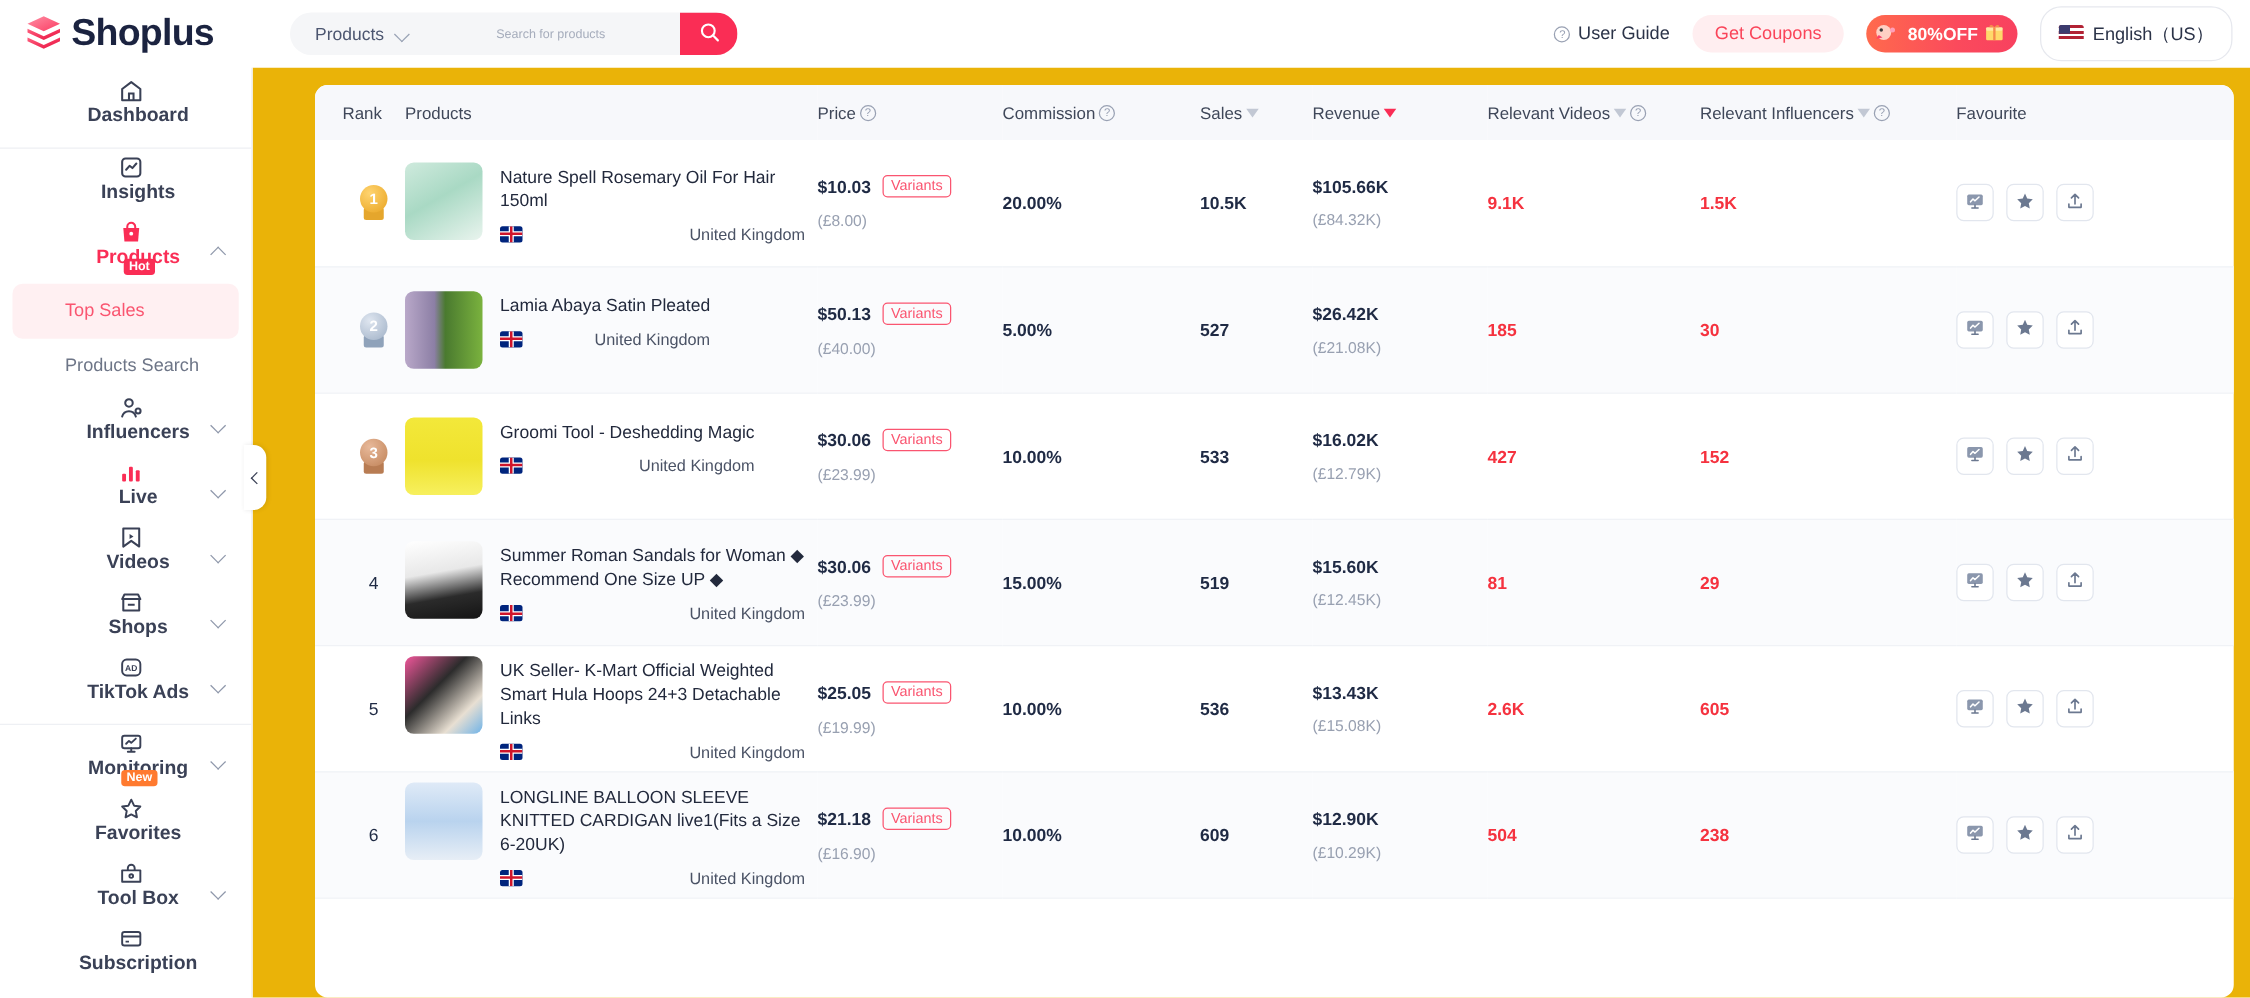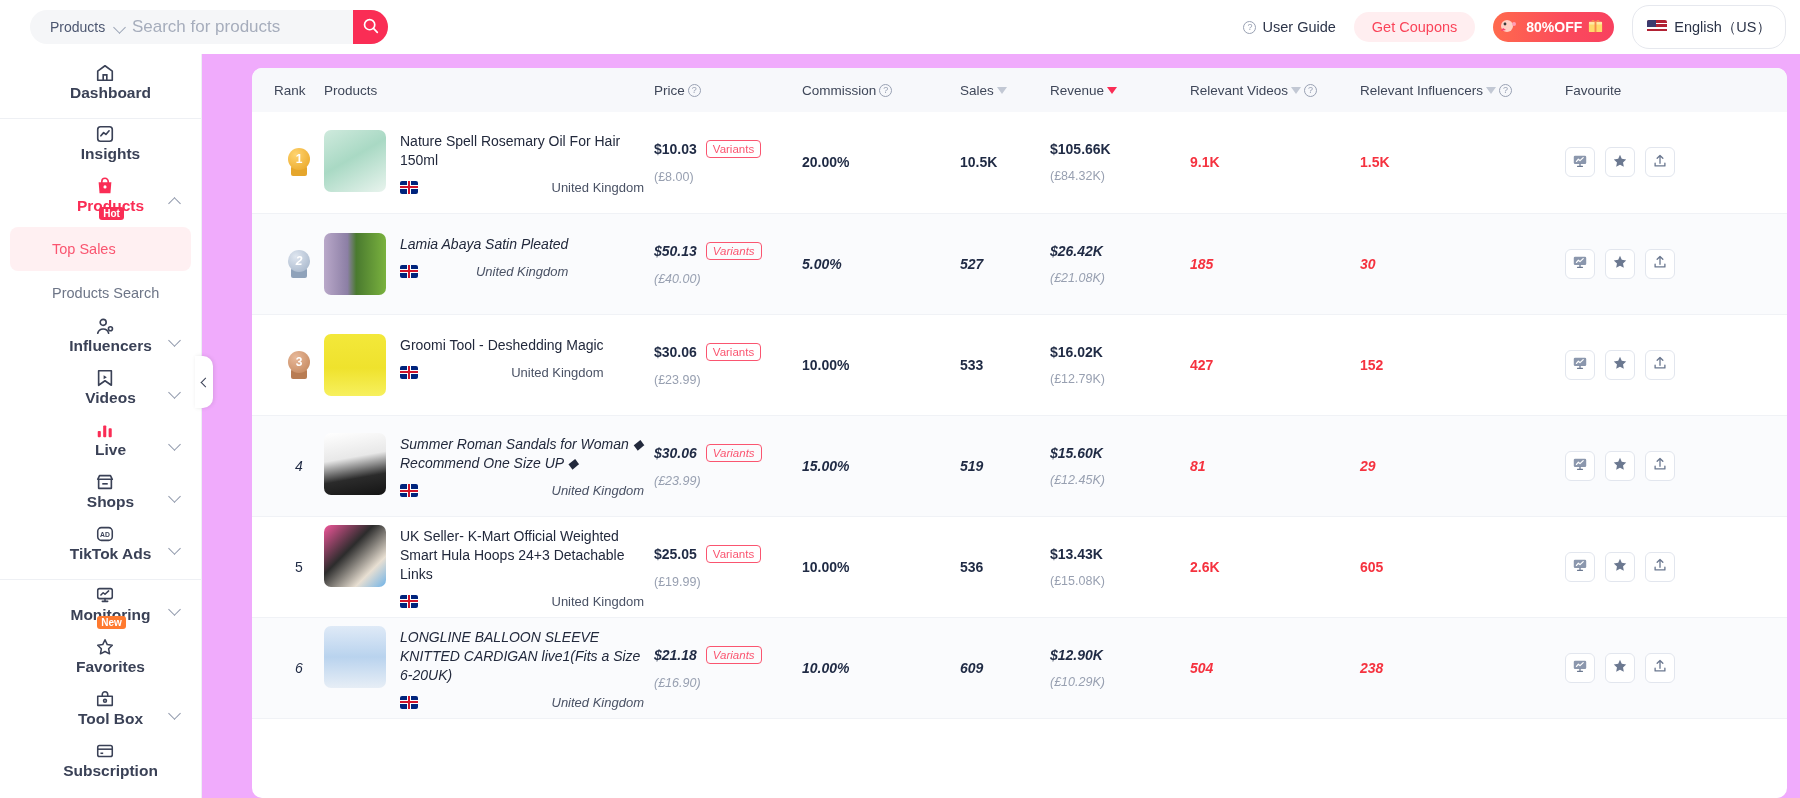--- a/index.html
+++ b/index.html
@@ -45,22 +45,22 @@
   .cat-caret { width: 14px; height: 14px; position: relative; margin-right: 4px; }
   .cat-caret::after {
     content: ""; position: absolute; left: 2px; top: 3px;
     width: 8px; height: 8px;
     border-right: 1.4px solid #9aa3b5; border-bottom: 1.4px solid #9aa3b5;
     transform: rotate(45deg);
   }
   .search-input {
     border: none; outline: none; background: transparent;
     font-family: "Liberation Sans", sans-serif;
-    font-size: 17px; color: #2b3348;
-    flex: 1; height: 100%; padding-left: 4px;
+    font-size: 10px; color: #2b3348;
+    flex: 1; height: 100%; padding-left: 4px; text-align: center;
   }
   .search-input::placeholder { color: #a6adbc; }
   .search-btn {
     width: 46px; height: 34px;
     background: #fa2d55; border: none;
     display: flex; align-items: center; justify-content: center;
     cursor: pointer;
   }
   .hdr-right {
     margin-left: auto; display: flex; align-items: center;
@@ -155,21 +155,21 @@
   .collapse-handle::after {
     content: ""; width: 6px; height: 6px;
     border-left: 1.6px solid #3a4156; border-bottom: 1.6px solid #3a4156;
     transform: rotate(45deg); margin-left: 2px;
   }
 
   
   .main {
     position: absolute; top: 54px; left: 202px;
     width: 1598px; height: 744px;
-    background: #f0abfc;
+    background: #eab308;
     padding: 14px 14px 0 50px;
   }
   .card {
     background: #fff; border-radius: 10px;
     width: 1535px; height: 730px; overflow: hidden;
   }
 
   table.tbl { width: 1535px; border-collapse: collapse; table-layout: fixed; }
   table.tbl thead th {
     background: #f7f8fb;
@@ -191,21 +191,21 @@
     border-top: 7px solid #c2c8d4;
   }
   .sort-tri.act { border-top-color: #fa2d55; }
 
   table.tbl tbody td {
     padding: 0; vertical-align: middle;
     font-size: 14px; color: #1f2a44;
     border-bottom: 1px solid #f0f2f6;
   }
   tr.row { height: 101px; }
-  tr.row.alt td { background: #fafbfd; font-style: italic; }
+  tr.row.alt td { background: #fafbfd; }
 
   .rank-cell { text-align: center; font-size: 14px; color: #3a4156; font-weight: 400; }
   .medal {
     width: 26px; height: 28px; margin: 0 auto; position: relative;
   }
   .medal .disc {
     position: absolute; top: 0; left: 2px;
     width: 22px; height: 22px; border-radius: 50%;
     color: #fff; font-size: 12px; font-weight: 700;
     line-height: 22px; text-align: center;
@@ -276,20 +276,40 @@
     width: 30px; height: 30px; border-radius: 6px;
     border: 1px solid #e2e6ee; background: #fff;
     display: flex; align-items: center; justify-content: center;
     cursor: pointer;
   }
 </style>
 </head>
 <body>
 
 <div class="header">
+  <div class="logo-wrap">
+    <span class="logo-mark">
+      <svg width="34" height="34" viewBox="0 0 34 34">
+        <defs>
+          <linearGradient id="lg1" x1="0" y1="0" x2="1" y2="1">
+            <stop offset="0%" stop-color="#ff5f7e"></stop>
+              <stop offset="100%" stop-color="#e8103f"></stop>
+          </linearGradient>
+          <linearGradient id="lg2" x1="0" y1="0" x2="1" y2="1">
+            <stop offset="0%" stop-color="#ff8fa4"></stop>
+              <stop offset="100%" stop-color="#fb3c63"></stop>
+          </linearGradient>
+        </defs>
+        <path d="M17 3 L30 9 L17 15 L4 9 Z" fill="url(#lg2)"></path>
+        <path d="M4 13 L17 19 L30 13 L30 16 L17 22 L4 16 Z" fill="url(#lg1)"></path>
+        <path d="M4 20 L17 26 L30 20 L30 23 L17 29 L4 23 Z" fill="url(#lg1)"></path>
+      </svg>
+    </span>
+    <span class="logo-text">Shoplus</span>
+  </div>
 
   <div class="search-wrap">
     <span class="search-cat">Products</span>
     <span class="cat-caret"></span>
     <input class="search-input" value="" placeholder="Search for products" style="">
     <button class="search-btn">
       <span>
         <svg width="17" height="17" viewBox="0 0 20 20" fill="none">
           <circle cx="9" cy="9" r="6" stroke="#fff" stroke-width="2"></circle>
           <line x1="13.5" y1="13.5" x2="18" y2="18" stroke="#fff" stroke-width="2" stroke-linecap="round"></line>
@@ -382,38 +402,38 @@
         <path d="M3 19 a6.2 6.2 0 0 1 12 0" stroke-linecap="round"></path>
         <circle cx="17" cy="14" r="2.2"></circle>
       </svg>
     </span>
     <span>Influencers</span>
     <span class="nav-caret"></span>
   </div>
 
   <div class="nav-item">
     <span class="ico">
-      <svg width="20" height="20" viewBox="0 0 22 22" fill="none" stroke="#3a4156" stroke-width="1.8">
-        <path d="M4 3 H18 V19 L11 14 L4 19 Z" stroke-linejoin="round"></path>
-        <path d="M9.5 8 L13 10.2 L9.5 12.4 Z" fill="#3a4156" stroke="none"></path>
-      </svg>
-    </span>
-    <span>Videos</span>
-    <span class="nav-caret"></span>
-  </div>
-
-  <div class="nav-item">
-    <span class="ico">
       <svg width="20" height="20" viewBox="0 0 22 22">
         <rect x="3" y="12" width="3.4" height="7" rx="1" fill="#fa2d55"></rect>
         <rect x="9" y="6" width="3.4" height="13" rx="1" fill="#fa2d55"></rect>
         <rect x="15" y="9" width="3.4" height="10" rx="1" fill="#fa2d55"></rect>
       </svg>
     </span>
     <span>Live</span>
+    <span class="nav-caret"></span>
+  </div>
+
+  <div class="nav-item">
+    <span class="ico">
+      <svg width="20" height="20" viewBox="0 0 22 22" fill="none" stroke="#3a4156" stroke-width="1.8">
+        <path d="M4 3 H18 V19 L11 14 L4 19 Z" stroke-linejoin="round"></path>
+        <path d="M9.5 8 L13 10.2 L9.5 12.4 Z" fill="#3a4156" stroke="none"></path>
+      </svg>
+    </span>
+    <span>Videos</span>
     <span class="nav-caret"></span>
   </div>
 
   <div class="nav-item">
     <span class="ico">
       <svg width="20" height="20" viewBox="0 0 22 22" fill="none" stroke="#3a4156" stroke-width="1.8">
         <path d="M3 8 L5 4 H17 L19 8 Z" stroke-linejoin="round"></path>
         <path d="M4 8 V18 H18 V8" stroke-linejoin="round"></path>
         <path d="M8 13 H14"></path>
       </svg>

